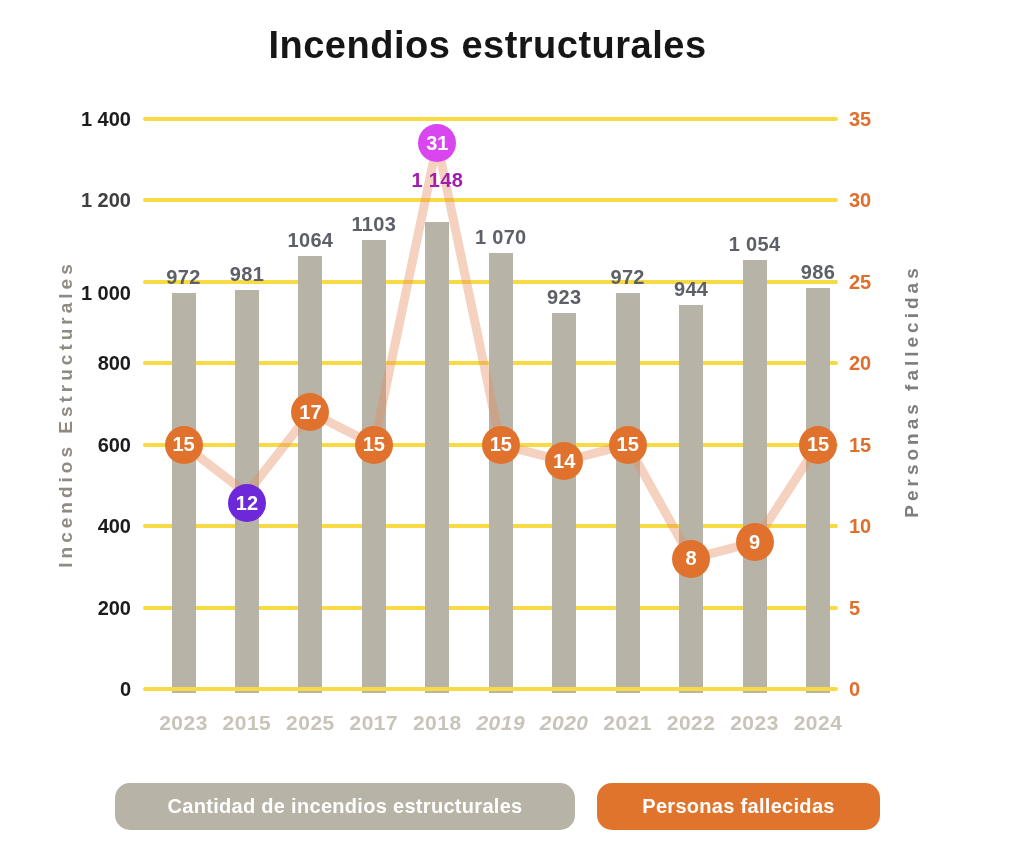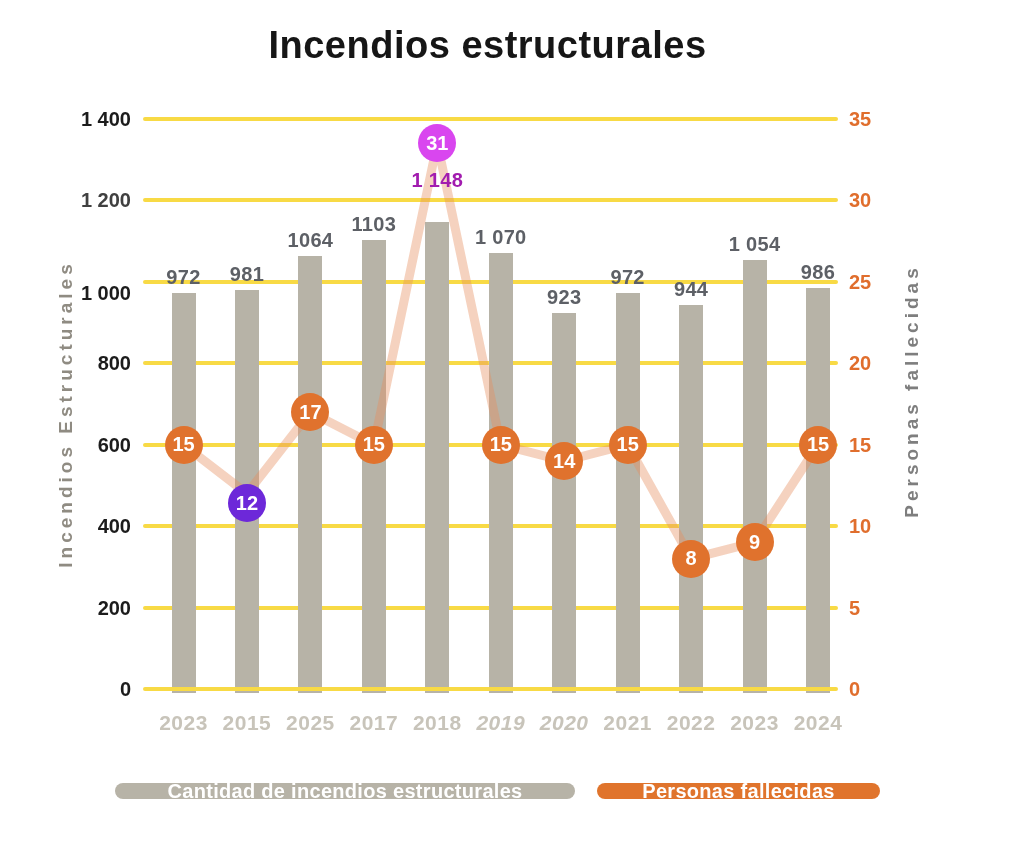--- a/index.html
+++ b/index.html
@@ -23,21 +23,21 @@
   .bar{z-index:2;}
   .bar-label{width:90px;text-align:center;font-size:20px;font-weight:600;z-index:6;letter-spacing:.3px;}
   .year{width:72px;text-align:center;font-size:21px;font-weight:600;letter-spacing:.5px;z-index:2;}
   #line-svg{left:0;top:0;z-index:4;pointer-events:none;}
   .marker{
     width:38px;height:38px;border-radius:50%;z-index:5;
     display:flex;align-items:center;justify-content:center;
     font-size:20px;font-weight:700;
   }
   .legend-pill{
-    top:783px;height:16px;border-radius:15px;z-index:2;
+    top:783px;height:47px;border-radius:15px;z-index:2;
     display:flex;align-items:center;justify-content:center;
     font-size:20px;font-weight:600;letter-spacing:.3px;
   }
 </style>
 </head>
 <body>
 
 <div id="stage">
 
   <div class="abs page-title" style="color: rgb(22, 22, 22);">Incendios estructurales</div>

